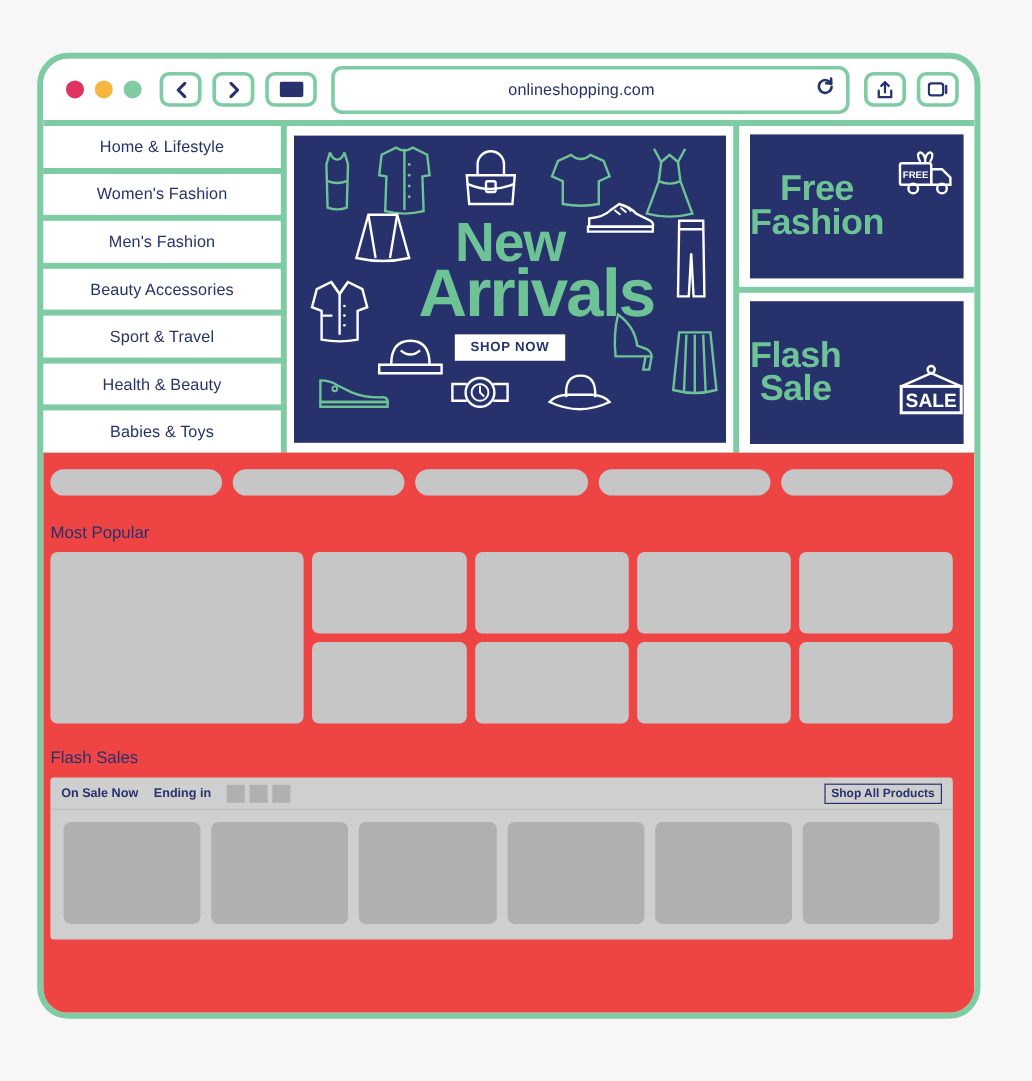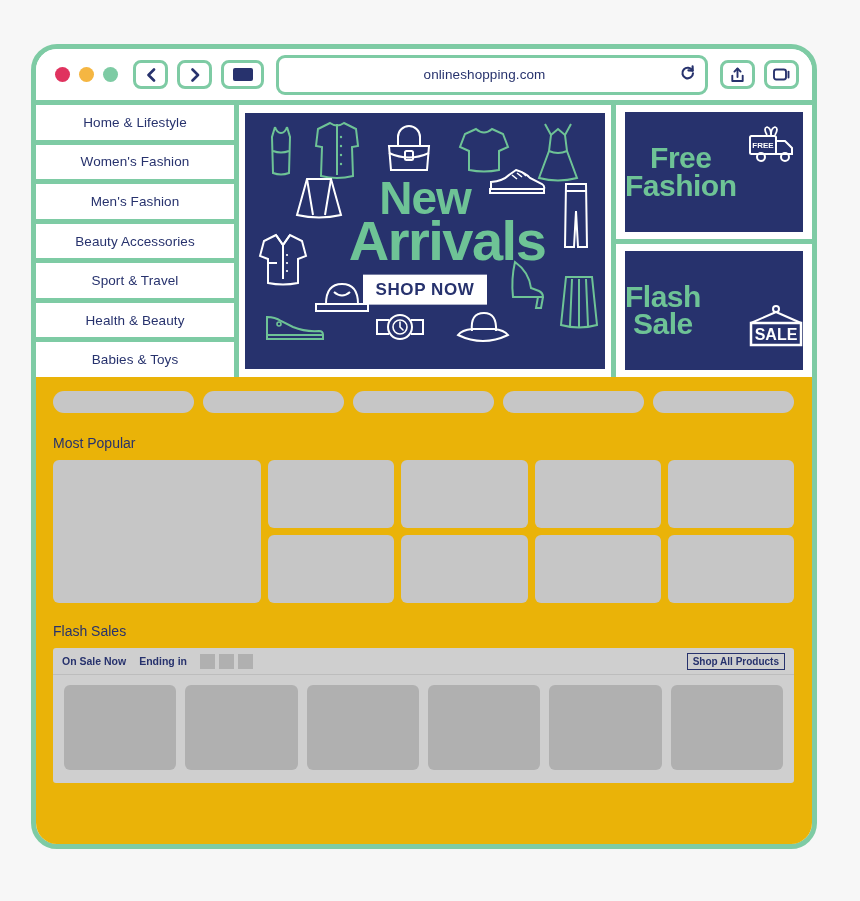--- a/index.html
+++ b/index.html
@@ -137,21 +137,21 @@
     color:#6ec396;
     line-height:.88;
     letter-spacing:-1.5px;
     margin-top:-2px;
     padding-left:44px;
   }
   .shop-now{
     display:inline-block;
     background:#fff;
     color:var(--navy);
-    font-size:17px;font-weight:bold;
+    font-size:11px;font-weight:bold;
     letter-spacing:.6px;
     padding:5px 13px;
     margin-top:9px;
     pointer-events:auto;
   }
   .hero-icons{position:absolute;inset:0;z-index:1;}
   .hero-icons svg{position:absolute;}
 
   
   .promos{
@@ -178,22 +178,22 @@
     font-size:30px;
     line-height:.92;
     text-align:center;
     letter-spacing:-.5px;
     z-index:1;
   }
   .promo-icon{position:absolute;z-index:2;}
 
   
   .content{
-    background:#eab308;
-    padding:14px 18px 16px 17px;
+    background:#ef4444;
+    padding:14px 18px 16px 6px;
     height:calc(100% - 56px - 272px);
     overflow:hidden;
   }
   .pill-row{display:flex;gap:9px;margin-bottom:22px;}
   .pill{
     flex:1;height:22px;border-radius:11px;background:var(--grey);
   }
 
   .section-title{
     color:var(--navy);

